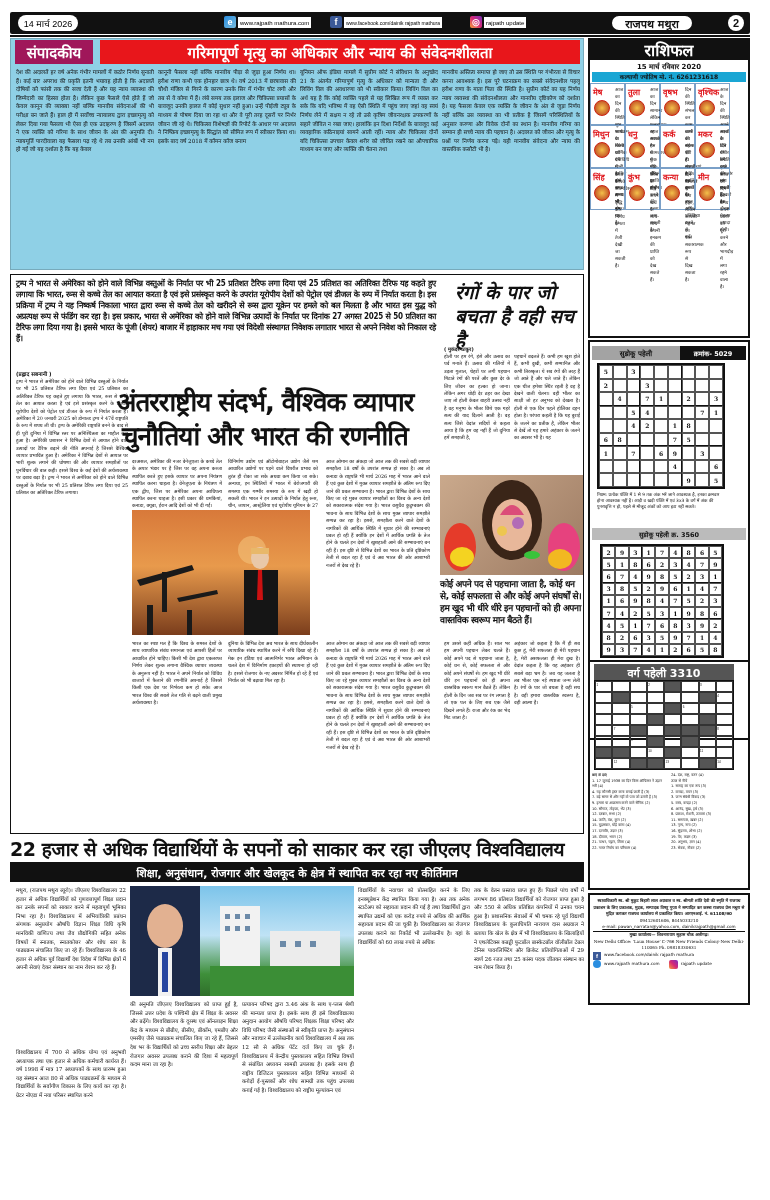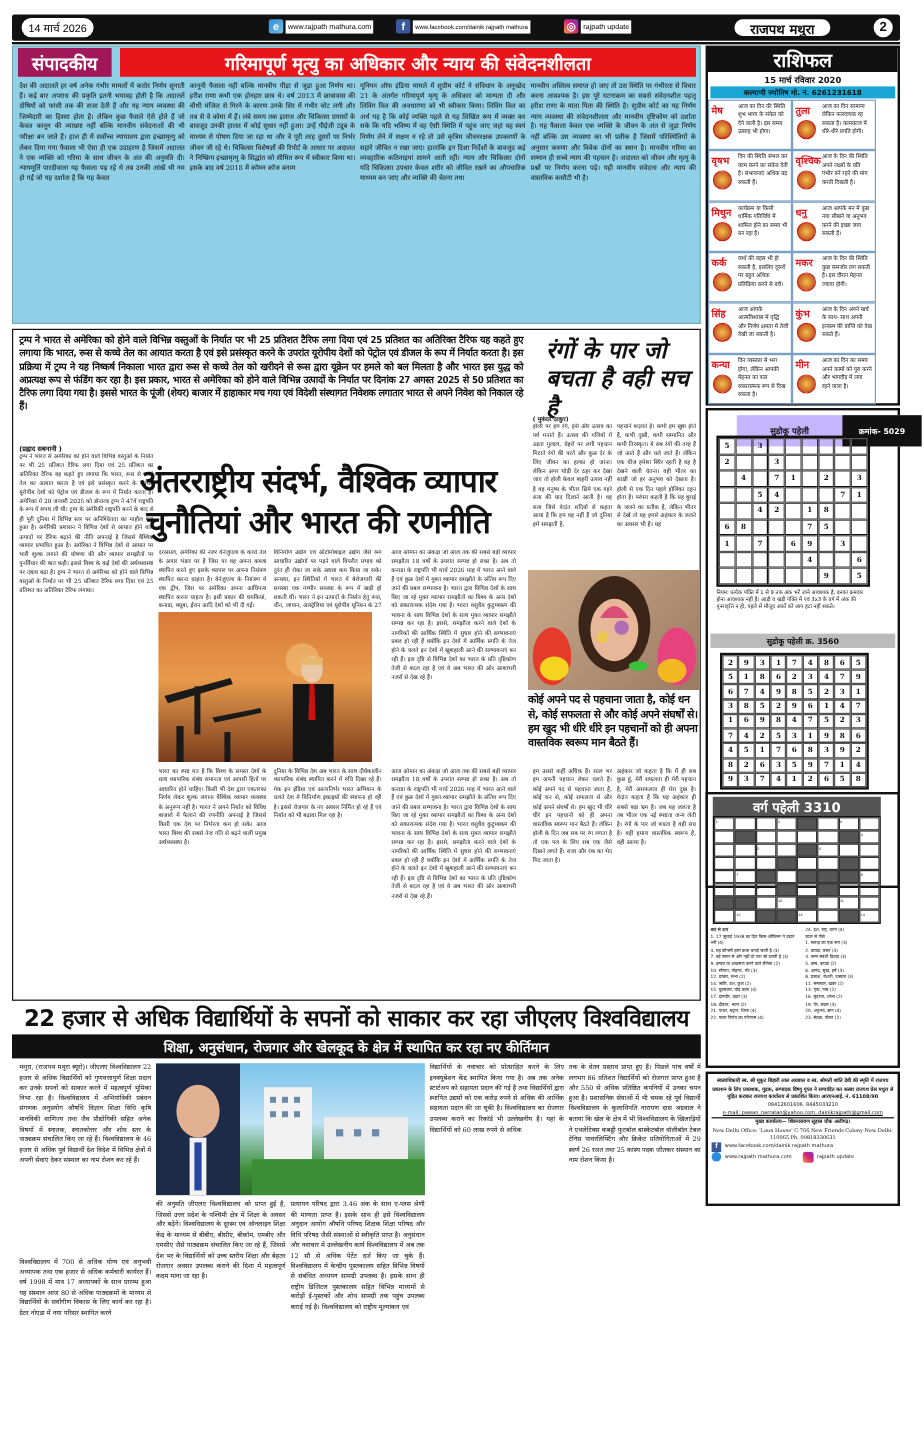--- a/index.html
+++ b/index.html
@@ -16,55 +16,55 @@
 
 #editorial{left:10px;top:38px;width:574px;height:232px;background:#8fd0e6;border:1px solid #7ab}
 #ed-label{left:15px;top:40px;width:78px;height:24px;background:#a0175a;color:#fff;font:bold 15px "DejaVu Sans",sans-serif;display:flex;align-items:center;justify-content:center}
 #ed-title{left:100px;top:40px;width:480px;height:24px;background:#e8161b;color:#fff;font:bold 15px "DejaVu Sans",sans-serif;display:flex;align-items:center;justify-content:center;white-space:nowrap}
 .ed-col{top:68px;width:138px;font:5.6px/8.6px "DejaVu Serif",serif;color:#111;text-align:justify;height:196px;overflow:hidden}
 
 #rashifal{left:588px;top:38px;width:162px;height:300px;border:2px solid #111}
 #rashi-title{left:590px;top:40px;width:158px;height:20px;background:#111;color:#fff;font:bold 16px "DejaVu Sans",sans-serif;display:flex;align-items:center;justify-content:center}
 #rashi-date{left:592px;top:60px;width:154px;height:12px;font:bold 7px "DejaVu Sans",sans-serif;display:flex;align-items:center;justify-content:center}
 #rashi-astro{left:592px;top:72px;width:154px;height:10px;background:#1aa6d4;color:#111;font:bold 6px "DejaVu Sans",sans-serif;display:flex;align-items:center;justify-content:center}
-#rashi-grid{left:590px;top:83px;width:140px;height:254px;display:grid;grid-template-columns:1fr 1fr;grid-template-rows:repeat(6,1fr)}
+#rashi-grid{left:590px;top:83px;width:140px;height:254px;display:grid;grid-template-columns:1fr 1fr 1fr 1fr;grid-template-rows:repeat(6,1fr)}
 .rashi-cell{border:1px solid #7aa0c8;position:relative;padding:2px}
 .rashi-name{position:absolute;left:2px;top:2px;font:bold 8px "DejaVu Sans",sans-serif;color:#e0151b}
 .rashi-icon{position:absolute;left:3px;top:16px;width:16px;height:16px;border-radius:50%;background:radial-gradient(#f3c04a,#b5321a);border:1px solid #c21}
 .rashi-text{position:absolute;left:24px;top:2px;right:2px;font:4.6px/7px "DejaVu Serif",serif;color:#111}
 
 #lead-box{left:10px;top:274px;width:574px;height:560px;border:1px solid #111}
 #lead-text{left:16px;top:278px;width:420px;font:bold 8px/11px "DejaVu Sans Condensed","DejaVu Sans",sans-serif;color:#111;text-align:justify;letter-spacing:-0.3px}
 #rang-title{left:455px;top:280px;width:125px;font:italic bold 19px/24px "DejaVu Sans",sans-serif;color:#111}
 #main-headline{left:100px;top:385px;width:330px;text-align:center;font:bold 26px/34px "DejaVu Sans",sans-serif;color:#111;letter-spacing:-1px}
 .small-col{font:4.8px/7.4px "DejaVu Serif",serif;color:#111;text-align:justify;overflow:hidden}
 #byline1{left:16px;top:370px;font:bold 5.5px "DejaVu Sans",sans-serif}
 #trump-photo{left:132px;top:510px;width:178px;height:125px;background:linear-gradient(180deg,#d8793a 0%,#e89a4c 45%,#7a3d1c 100%);overflow:hidden}
 #holi-photo{left:440px;top:475px;width:143px;height:100px;background:linear-gradient(135deg,#caa98c,#9c7a62);overflow:hidden}
 #holi-caption{left:440px;top:578px;width:143px;font:bold 9px/12px "DejaVu Sans",sans-serif;color:#111;letter-spacing:-0.4px}
 #byline2{left:444px;top:346px;font:bold 5px "DejaVu Sans",sans-serif}
 
 #sudoku-box{left:588px;top:340px;width:162px;height:400px;border:2px solid #111}
-#sudoku-head{left:614px;top:346px;width:154px;height:26px;background:#c4b5fd;display:flex}
+#sudoku-head{left:592px;top:346px;width:154px;height:14px;background:#a3a3a3;display:flex}
 #sudoku-head .l{flex:1;display:flex;align-items:center;justify-content:center;font:bold 7px "DejaVu Sans",sans-serif}
 #sudoku-head .r{width:66px;background:#111;color:#fff;display:flex;align-items:center;justify-content:center;font:bold 6.5px "DejaVu Sans",sans-serif}
 .sgrid{display:grid;grid-template-columns:repeat(9,1fr);border:2px solid #111}
 .sgrid div{border:0.5px solid #555;font:bold 6px "DejaVu Serif",serif;display:flex;align-items:center;justify-content:center}
 #sudoku-grid{left:597px;top:363px;width:128px;height:126px}
 #sudoku-rule{left:597px;top:492px;width:128px;font:4.4px/6.2px "DejaVu Sans",sans-serif;color:#111}
 #sol-head{left:592px;top:528px;width:154px;height:12px;background:#bbb;font:bold 6.5px "DejaVu Sans",sans-serif;display:flex;align-items:center;justify-content:center}
 #sol-grid{left:600px;top:544px;width:124px;height:114px}
 
 #cw-box{left:588px;top:660px;width:162px;height:230px;border:2px solid #111}
 #cw-head{left:594px;top:664px;width:140px;height:16px;background:#555;color:#fff;font:bold 11px "DejaVu Sans",sans-serif;display:flex;align-items:center;justify-content:center}
 #cw-grid{left:594px;top:680px;width:140px;height:90px;display:grid;grid-template-columns:repeat(8,1fr);grid-template-rows:repeat(8,1fr);border:1px solid #111}
 #cw-grid div{border:0.5px solid #333;font:3px "Liberation Sans",sans-serif;padding:0.5px}
 #cw-clues{left:592px;top:773px;width:154px;font:3.6px/5.6px "DejaVu Sans",sans-serif;color:#111;columns:2;column-gap:4px;height:110px;overflow:hidden}
 
-#jla-head{left:10px;top:838px;width:574px;text-align:center;font:bold 19px/22px "DejaVu Sans",sans-serif;color:#111;letter-spacing:-0.4px}
+#jla-head{left:10px;top:838px;width:574px;font:bold 19px/22px "DejaVu Sans",sans-serif;color:#111;letter-spacing:-0.4px}
 #jla-sub{left:10px;top:862px;width:574px;height:20px;background:#111;color:#fff;font:bold 11px "DejaVu Sans",sans-serif;display:flex;align-items:center;justify-content:center}
 #jla-photo{left:130px;top:886px;width:224px;height:110px;background:linear-gradient(180deg,#7cc4ea 0%,#bfe2f5 45%,#3e8f3a 80%,#2f6e2a 100%);overflow:hidden}
 .jla-col{font:5.4px/8.6px "DejaVu Serif",serif;color:#111;text-align:justify;overflow:hidden}
 
 #imprint{left:588px;top:893px;width:162px;height:112px;border:2px solid #111;padding:3px;font:4.2px/6.6px "DejaVu Sans",sans-serif;color:#111}
 </style>
 </head>
 <body>
 
 <div class="abs" id="topbar"></div>

